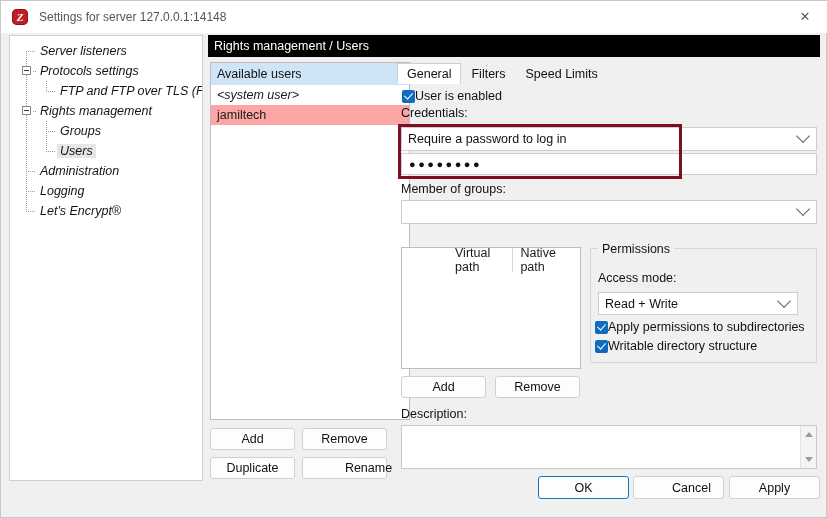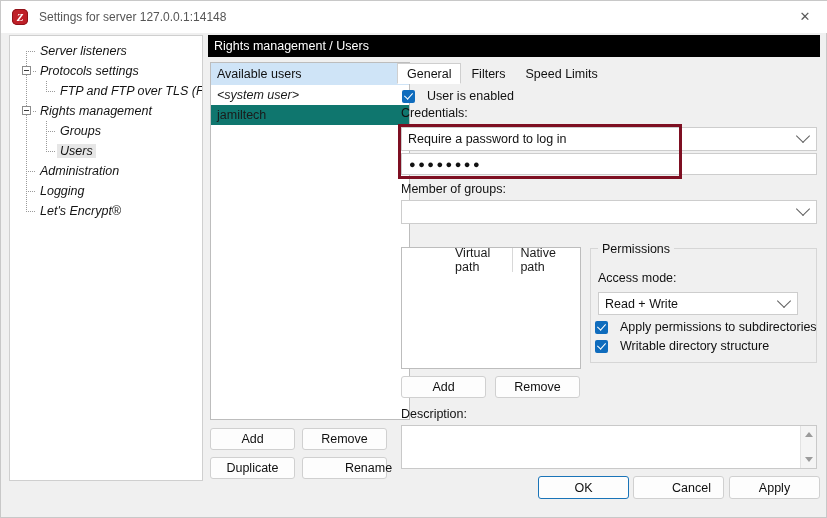--- a/index.html
+++ b/index.html
@@ -180,21 +180,21 @@
   }
   .user-row {
     height: 20px;
     display: flex;
     align-items: center;
     padding-left: 6px;
     font-size: 12.5px;
     box-sizing: border-box;
   }
   .user-row.sysuser { font-style: italic; }
-  .user-row.selected { background: #0f766e; text-align: right; }
+  .user-row.selected { background: #fca5a5; text-align: right; }
 
   .btn {
     background: #fdfdfd;
     border: 1px solid #d0d0d0;
     border-radius: 3px;
     font-family: "Liberation Sans", sans-serif;
     font-size: 12.5px;
     color: #101010;
     display: flex;
     align-items: center;
@@ -257,21 +257,21 @@
     left: 4px; top: 1px;
     width: 4px; height: 7px;
     border: solid #ffffff;
     border-width: 0 1.6px 1.6px 0;
     transform: rotate(42deg);
   }
   .cbx-row {
     position: absolute;
     display: flex;
     align-items: center;
-    gap: 12px;
+    gap: 0;
     font-size: 12.5px;
     color: #111;
     white-space: nowrap;
   }
 
   
   .combo {
     position: absolute;
     background: #ffffff;
     border: 1px solid #cdcdcd;

